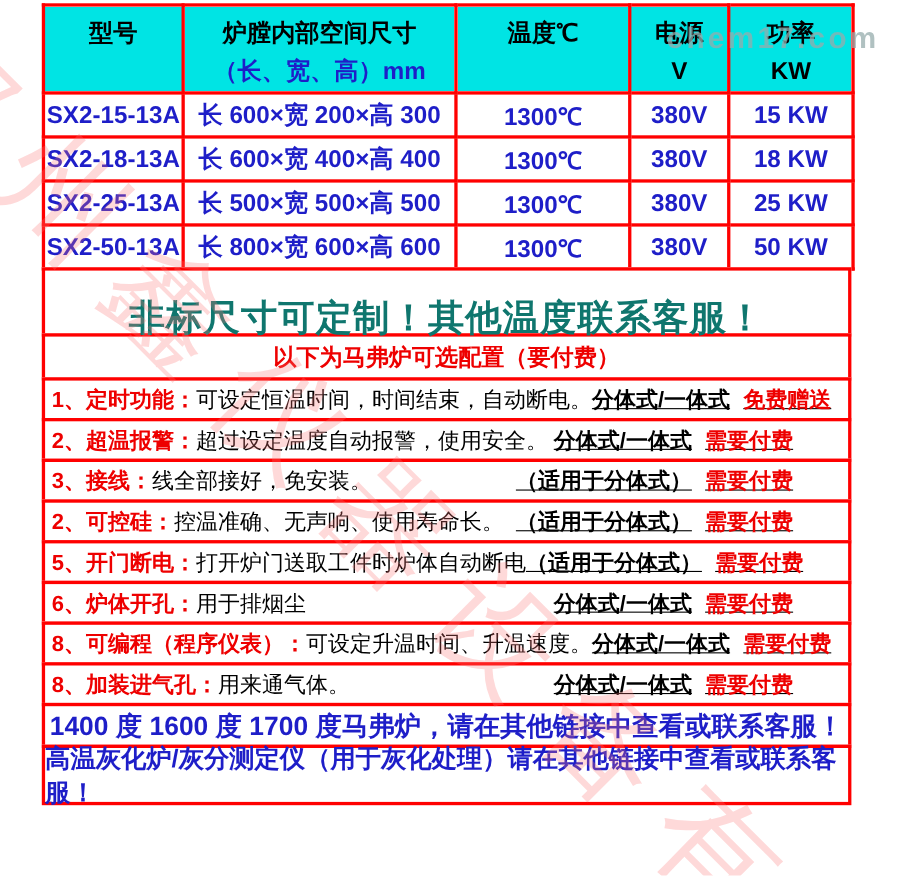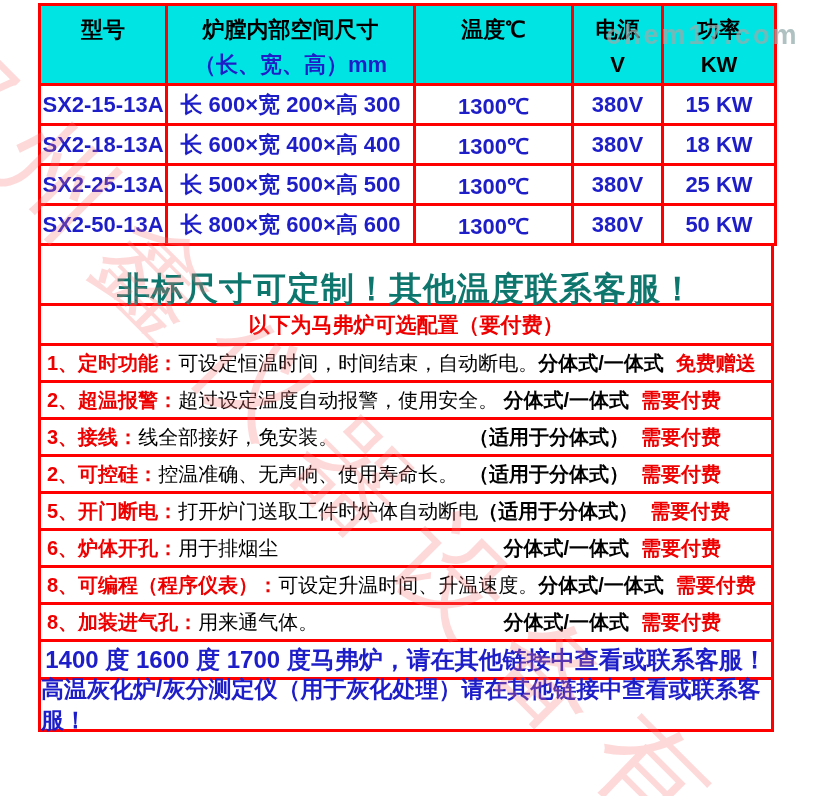--- a/index.html
+++ b/index.html
@@ -32,21 +32,21 @@
   
   .opt-title{height:43px;display:flex;align-items:center;justify-content:center;}
   .opt-title span{font-size:21px;font-weight:bold;color:#ee0000;}
 
   
   .opt-row{height:40px;display:flex;align-items:center;justify-content:space-between;
            padding:0 50px 0 6px;box-sizing:border-box;}
   .opt-left{white-space:nowrap;}
   .opt-label{font-size:20px;font-weight:bold;color:#ee0000;}
   .opt-desc{font-size:20px;color:#000;font-family:"Liberation Serif", serif;}
-  .opt-right{white-space:nowrap;}
+  .opt-right{white-space:nowrap;text-decoration:underline;}
   .opt-type{font-size:20px;font-weight:bold;color:#000;margin-right:12px;}
   .opt-fee{font-size:20px;font-weight:bold;color:#ee0000;}
 
   
   .foot1{height:41px;display:flex;align-items:center;justify-content:center;}
   .foot1 span{font-size:24px;font-weight:bold;color:#1e1ec8;}
   .foot2{height:55px;display:flex;align-items:center;justify-content:center;}
   .foot2 span{font-size:23px;font-weight:bold;color:#1e1ec8;}
 
   

